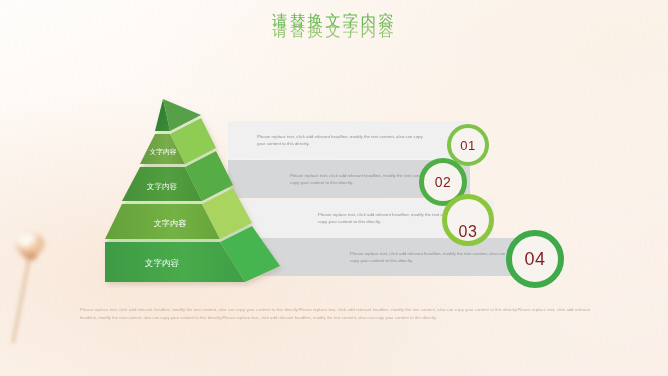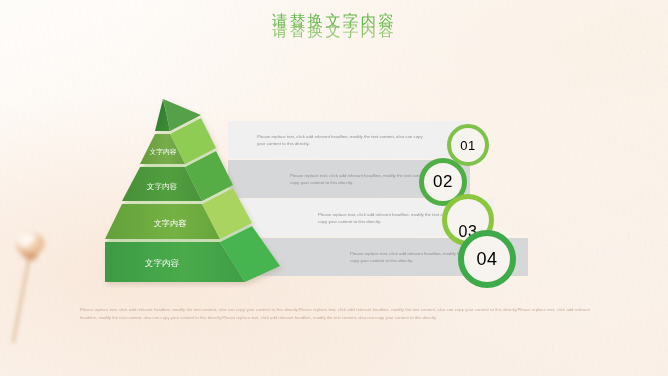--- a/index.html
+++ b/index.html
@@ -76,27 +76,27 @@
   #band4 .btxt{ margin-left:122px; width:165px; }
 
   
   #pyramid{ position:absolute; left:100px; top:94px; width:205px; height:194px; }
 
   
   .numc{
     position:absolute; border-radius:50%;
     background:#f7f3ef;
     display:flex; align-items:center; justify-content:center;
-    color:#000000; font-family:"Liberation Sans","DejaVu Sans",sans-serif;
+    color:#7f1d1d; font-family:"Liberation Sans","DejaVu Sans",sans-serif;
     letter-spacing:.5px;
   }
   #nc1{ left:447px; top:124px; width:42px; height:42px; border:4.5px solid #7fc24a; font-size:13px; }
-  #nc2{ left:419px; top:158px; width:48px; height:48px; border:5px solid #4fae45; font-size:17px; }
+  #nc2{ left:419px; top:158px; width:48px; height:48px; border:5px solid #4fae45; font-size:14px; }
   #nc3{ left:442px; top:194px; width:52px; height:52px; border:5.5px solid #8cc63f; font-size:16px; }
-  #nc4{ left:458px; top:230px; width:58px; height:58px; border:6px solid #3faa49; font-size:18px; }
+  #nc4{ left:506px; top:230px; width:58px; height:58px; border:6px solid #3faa49; font-size:18px; }
 
   
   #footer{
     position:absolute; left:80px; top:306px; width:510px;
     font-size:4.25px; line-height:1.85; color:#c6ab9a;
     text-align:justify;
     font-family:"Liberation Sans","DejaVu Sans",sans-serif;
   }
 </style>
 </head>

